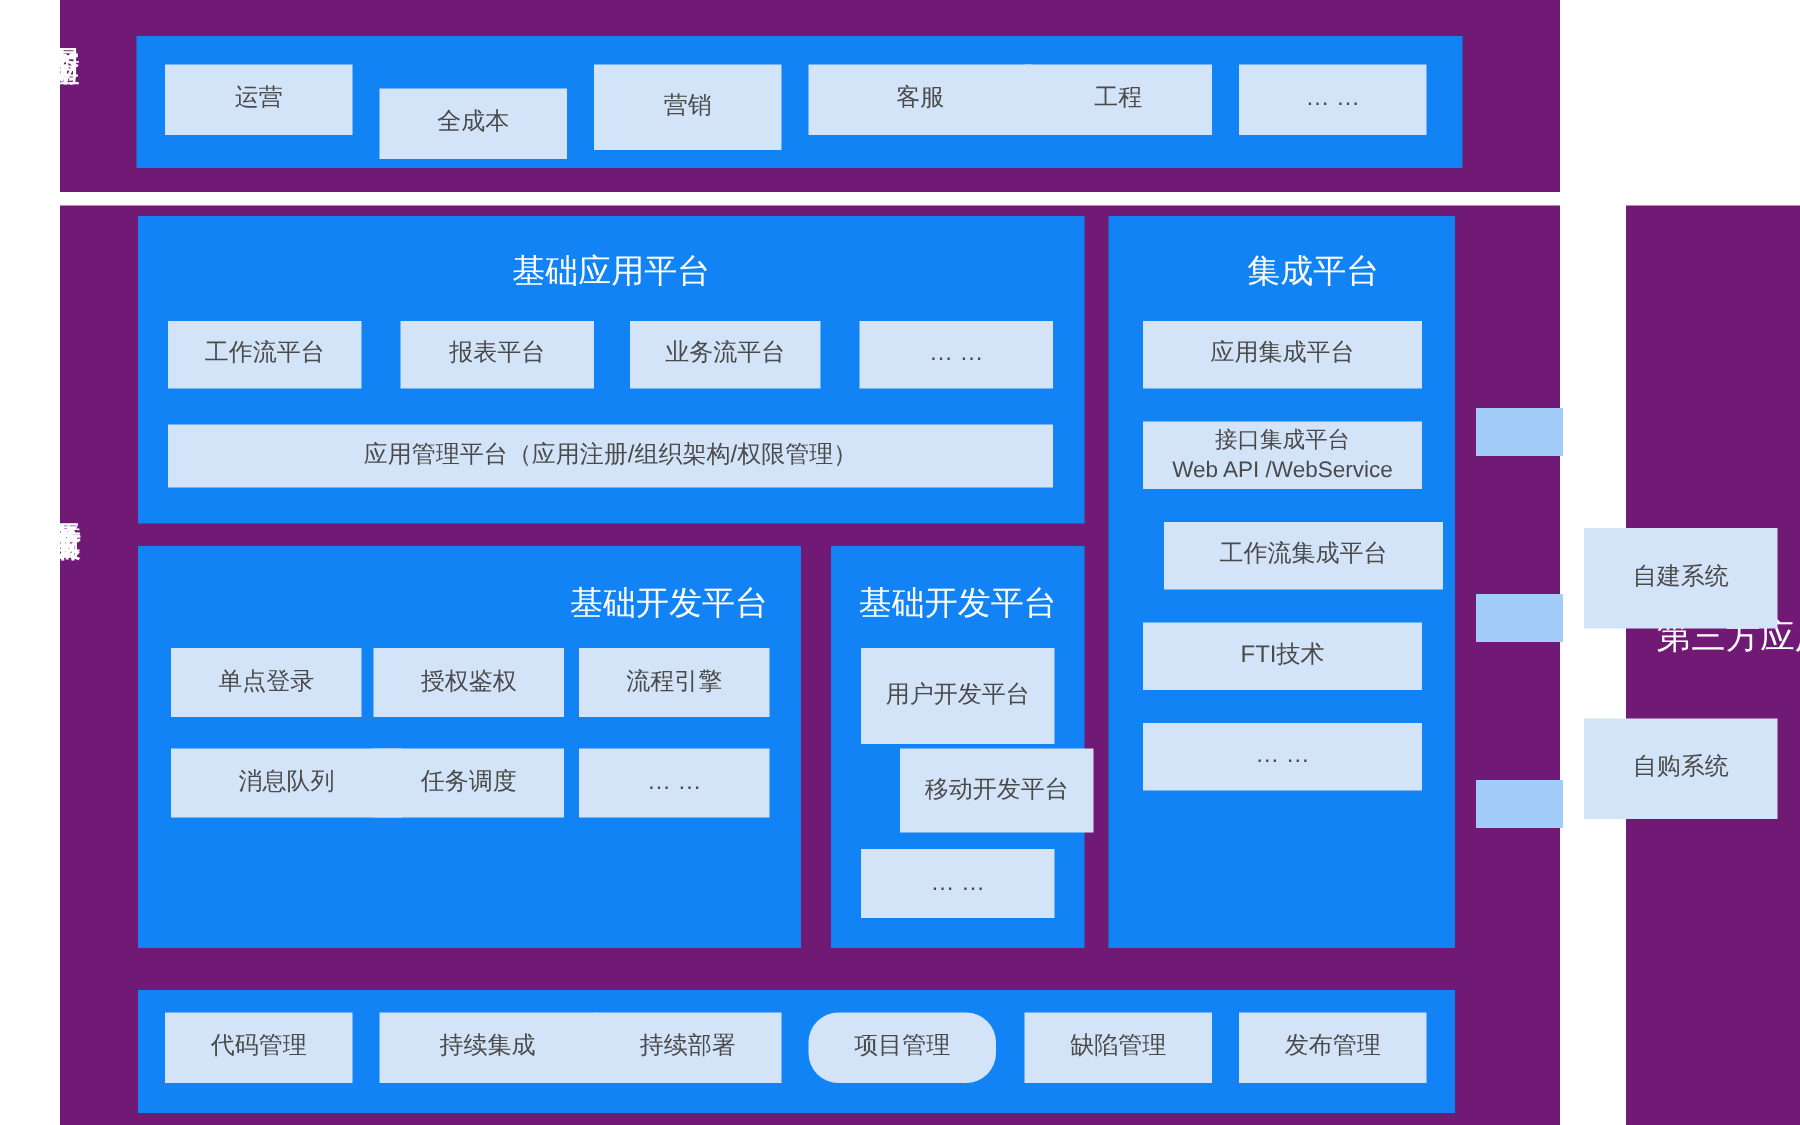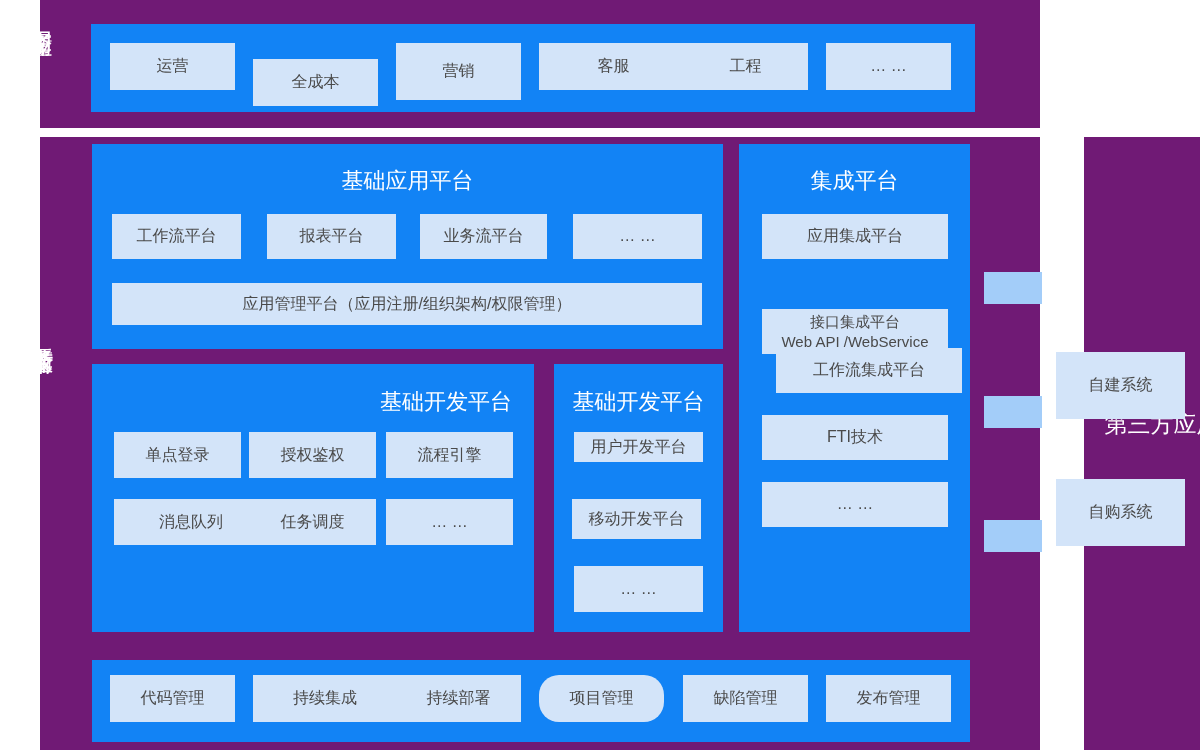--- a/index.html
+++ b/index.html
@@ -68,21 +68,21 @@
   #app-panel     { left: 91px; top: 24px; width: 884px; height: 88px; }
 
   
   #tech-band     { left: 0;   top: 137px; width: 1000px; height: 613px; }
   #tech-vlabel   { left: 28px; top: 329px; }
 
   #basic-app-panel { left: 92px; top: 144px; width: 631px; height: 205px; }
   #basic-app-title { left: 0; top: 22px; width: 631px; text-align: center; }
 
   #integration-panel { left: 739px; top: 144px; width: 231px; height: 488px; }
-  #integration-title { left: 0; top: 22px; width: 231px; text-align: center; }
+  #integration-title { left: 0; top: 22px; width: 231px; text-align: center; padding-left: 21px; }
 
   #dev-left-panel  { left: 92px; top: 364px; width: 442px; height: 268px; }
   #dev-left-title  { right: 22px; top: 23px; }
 
   #dev-right-panel { left: 554px; top: 364px; width: 169px; height: 268px; }
   #dev-right-title { left: 0; top: 23px; width: 169px; text-align: center; }
 
   #devops-panel  { left: 92px; top: 660px; width: 878px; height: 82px; }
 
   
@@ -112,41 +112,41 @@
 <div class="card" style="left:112px; top:214px; width:129px; height:45px;">工作流平台</div>
 <div class="card" style="left:267px; top:214px; width:129px; height:45px;">报表平台</div>
 <div class="card" style="left:420px; top:214px; width:127px; height:45px;">业务流平台</div>
 <div class="card" style="left:573px; top:214px; width:129px; height:45px;">… …</div>
 <div class="card" style="left:112px; top:283px; width:590px; height:42px;">应用管理平台（应用注册/组织架构/权限管理）</div>
 
 <div class="panel" id="integration-panel">
   <div class="panel-title" id="integration-title">集成平台</div>
 </div>
 <div class="card" style="left:762px; top:214px; width:186px; height:45px;">应用集成平台</div>
-<div class="card small" style="left:762px; top:281px; width:186px; height:45px;margin-top:28px;">接口集成平台
+<div class="card small" style="left:762px; top:281px; width:186px; height:45px;">接口集成平台
 Web API /WebService</div>
 <div class="card" style="left:776px; top:348px; width:186px; height:45px;">工作流集成平台</div>
 <div class="card" style="left:762px; top:415px; width:186px; height:45px;">FTI技术</div>
 <div class="card" style="left:762px; top:482px; width:186px; height:45px;">… …</div>
 
 <div class="panel" id="dev-left-panel">
   <div class="panel-title" id="dev-left-title">基础开发平台</div>
 </div>
 <div class="card" style="left:114px; top:432px; width:127px; height:46px;">单点登录</div>
 <div class="card" style="left:249px; top:432px; width:127px; height:46px;">授权鉴权</div>
 <div class="card" style="left:386px; top:432px; width:127px; height:46px;">流程引擎</div>
 <div class="card" style="left:114px; top:499px; width:154px; height:46px;">消息队列</div>
 <div class="card" style="left:249px; top:499px; width:127px; height:46px;">任务调度</div>
 <div class="card" style="left:386px; top:499px; width:127px; height:46px;">… …</div>
 
 <div class="panel" id="dev-right-panel">
   <div class="panel-title" id="dev-right-title">基础开发平台</div>
 </div>
-<div class="card" style="left:574px; top:432px; width:129px; height:30px;">用户开发平台</div>
-<div class="card" style="left:572px; top:499px; width:129px; height:40px;">移动开发平台</div>
+<div class="card" style="left:574px; top:432px; width:129px; height:64px;">用户开发平台</div>
+<div class="card" style="left:600px; top:499px; width:129px; height:56px;">移动开发平台</div>
 <div class="card" style="left:574px; top:566px; width:129px; height:46px;">… …</div>
 
 <div class="panel" id="devops-panel"></div>
 <div class="card" style="left:110px; top:675px; width:125px; height:47px;">代码管理</div>
 <div class="card" style="left:253px; top:675px; width:144px; height:47px;">持续集成</div>
 <div class="card" style="left:396px; top:675px; width:125px; height:47px;">持续部署</div>
 <div class="card" style="left:539px; top:675px; width:125px; height:47px;border-radius:20px;">项目管理</div>
 <div class="card" style="left:683px; top:675px; width:125px; height:47px;">缺陷管理</div>
 <div class="card" style="left:826px; top:675px; width:125px; height:47px;">发布管理</div>
 

